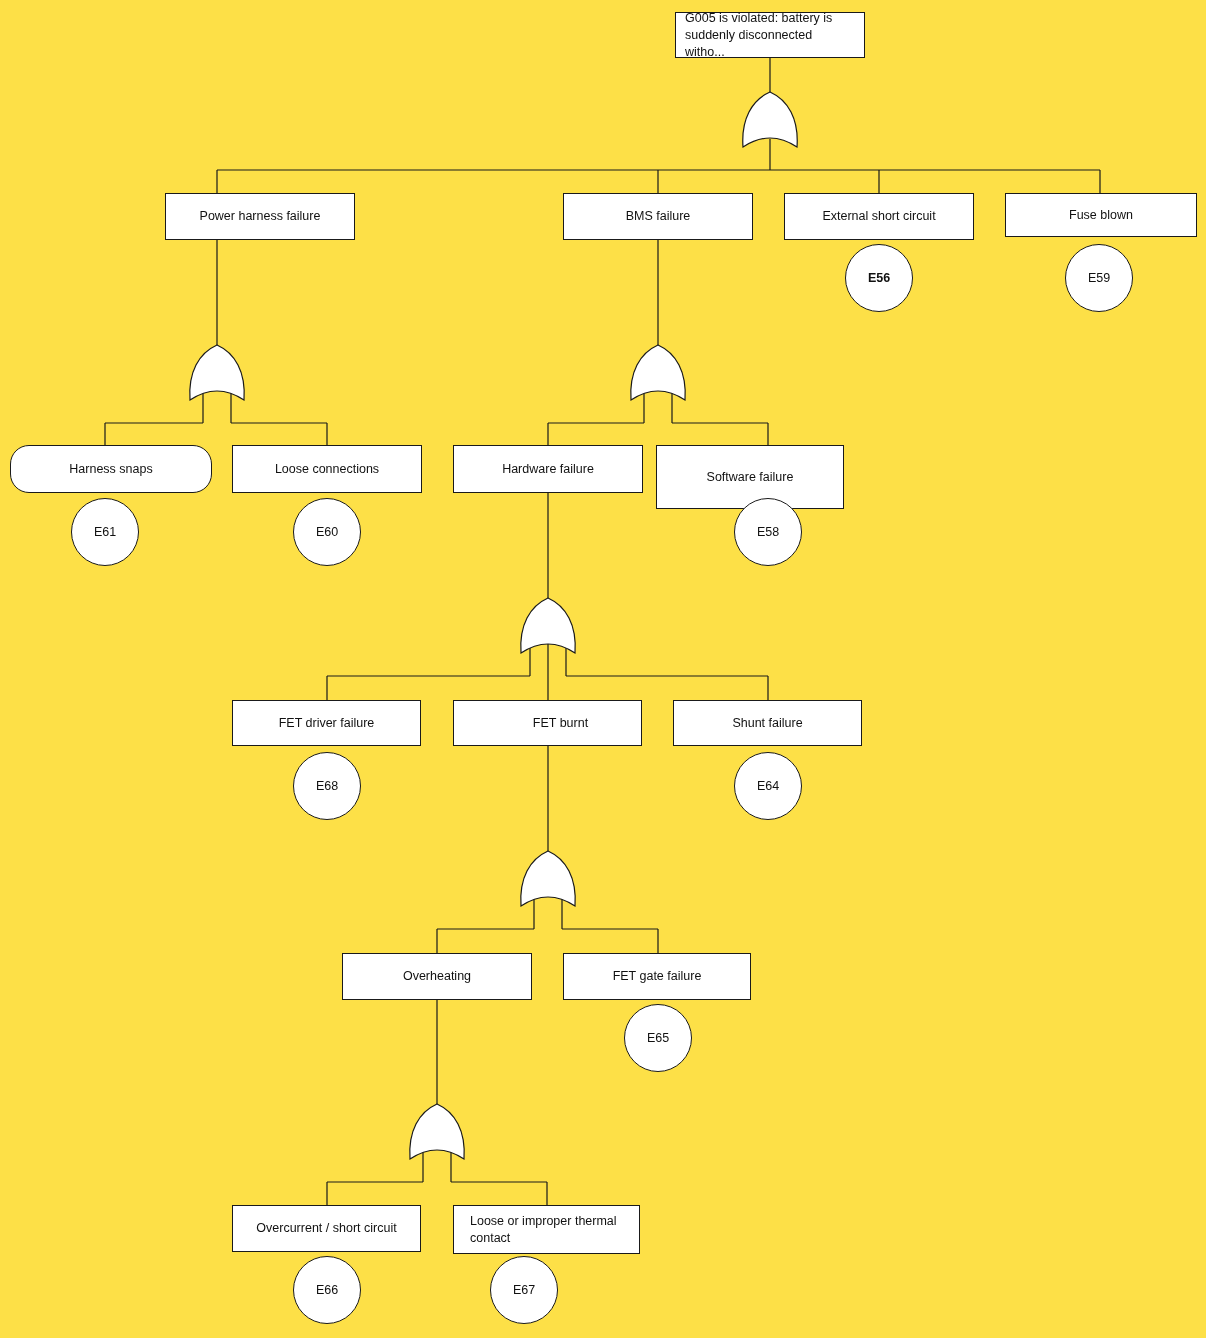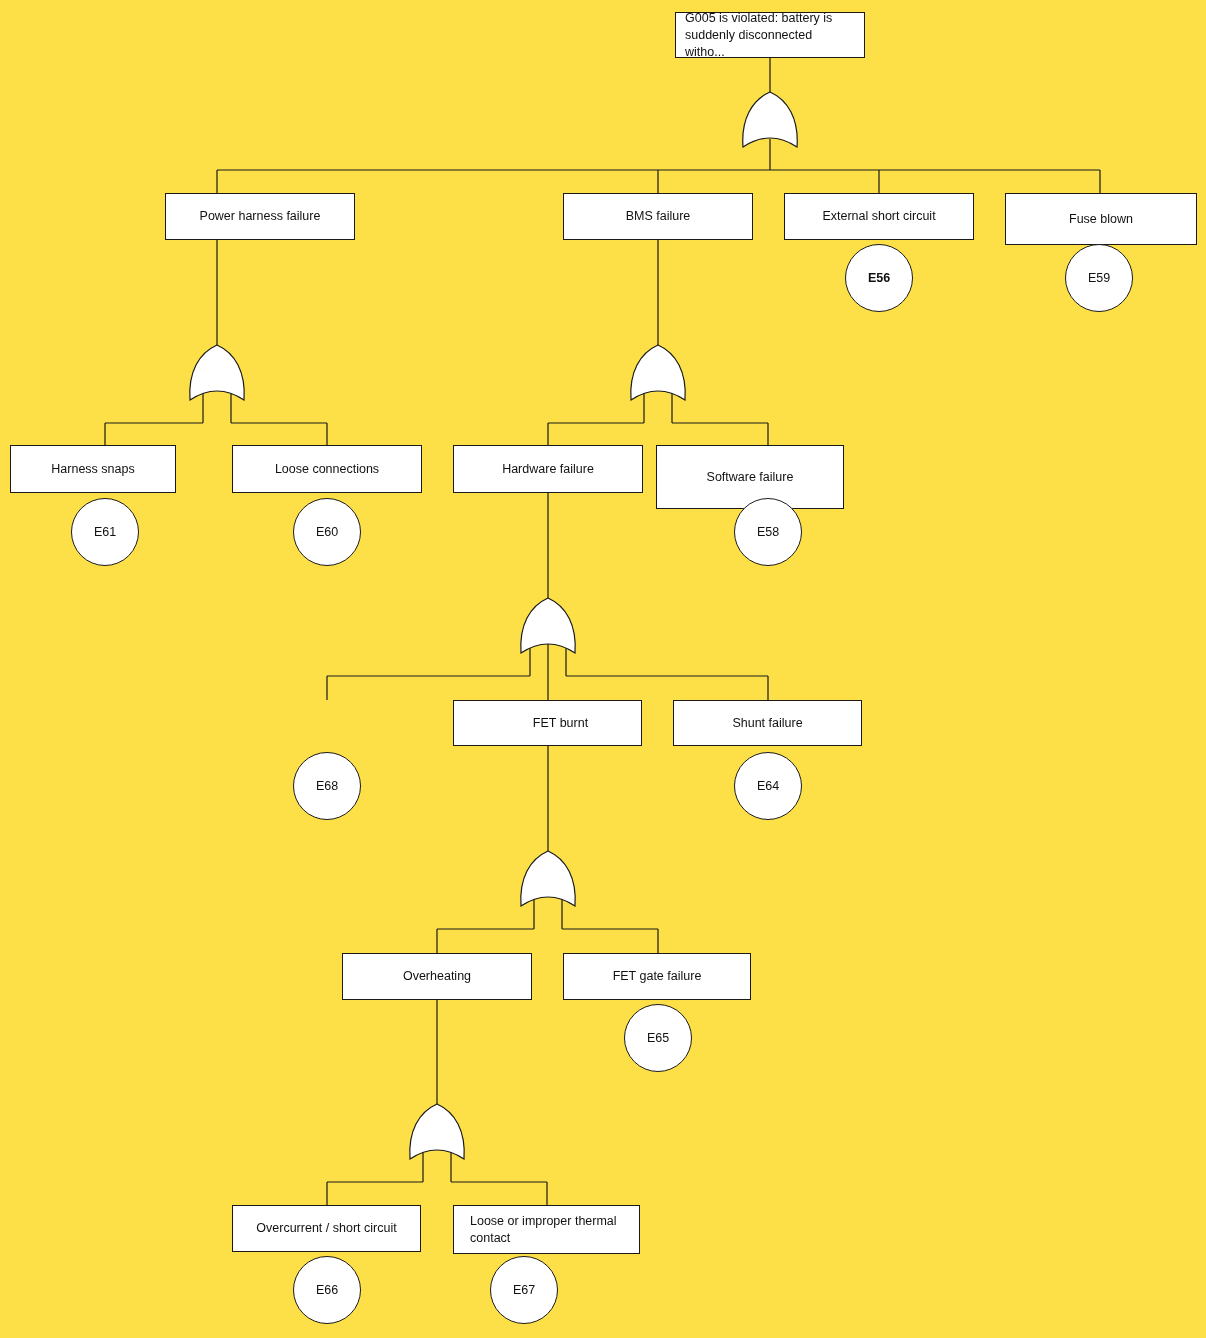--- a/index.html
+++ b/index.html
@@ -81,32 +81,33 @@
     <path fill="#ffffff" stroke="#1a1a1a" stroke-width="1.2" d="M521,653 C519,625 530,606 548,598 C566,606 577,625 575,653 Q548,635 521,653 Z"></path>
     <path fill="#ffffff" stroke="#1a1a1a" stroke-width="1.2" d="M521,906 C519,878 530,859 548,851 C566,859 577,878 575,906 Q548,888 521,906 Z"></path>
     <path fill="#ffffff" stroke="#1a1a1a" stroke-width="1.2" d="M410,1159 C408,1131 419,1112 437,1104 C455,1112 466,1131 464,1159 Q437,1141 410,1159 Z"></path>
   </svg>
 
   <div class="node align-left" style="left:675px; top:12px; width:190px; height:46px;">G005 is violated: battery is suddenly disconnected witho...</div>
 
   <div class="node" style="left:122px; top:193px; width:190px; height:47px;margin-left:43px;">Power harness failure</div>
   <div class="node" style="left:563px; top:193px; width:190px; height:47px;">BMS failure</div>
   <div class="node" style="left:784px; top:193px; width:190px; height:47px;">External short circuit</div>
-  <div class="node" style="left:1005px; top:193px; width:192px; height:52px;">Fuse blown</div>
+  <div class="node" style="left:1005px; top:193px; width:192px; height:44px;">Fuse blown</div>
   <div class="event" style="left:845px; top:244px;font-weight:bold;">E56</div>
   <div class="event" style="left:1065px; top:244px;">E59</div>
 
-  <div class="node" style="left:10px; top:445px; width:166px; height:48px;">Harness snaps</div>
+  <div class="node" style="left:10px; top:445px; width:202px; height:48px;border-radius:19px;">Harness snaps</div>
   <div class="node" style="left:232px; top:445px; width:190px; height:48px;">Loose connections</div>
   <div class="node" style="left:453px; top:445px; width:190px; height:48px;">Hardware failure</div>
   <div class="node" style="left:656px; top:445px; width:188px; height:64px;">Software failure</div>
   <div class="event" style="left:71px; top:498px;">E61</div>
   <div class="event" style="left:293px; top:498px;">E60</div>
   <div class="event" style="left:734px; top:498px;">E58</div>
 
+  <div class="node" style="left:232px; top:700px; width:189px; height:46px;">FET driver failure</div>
   <div class="node" style="left:453px; top:700px; width:189px; height:46px;padding-left:34px;">FET burnt</div>
   <div class="node" style="left:673px; top:700px; width:189px; height:46px;">Shunt failure</div>
   <div class="event" style="left:293px; top:752px;">E68</div>
   <div class="event" style="left:734px; top:752px;">E64</div>
 
   <div class="node" style="left:563px; top:953px; width:188px; height:47px;">FET gate failure</div>
   <div class="node" style="left:342px; top:953px; width:190px; height:47px;">Overheating</div>
   <div class="event" style="left:624px; top:1004px;">E65</div>
 
   <div class="node" style="left:232px; top:1205px; width:189px; height:47px;">Overcurrent / short circuit</div>

